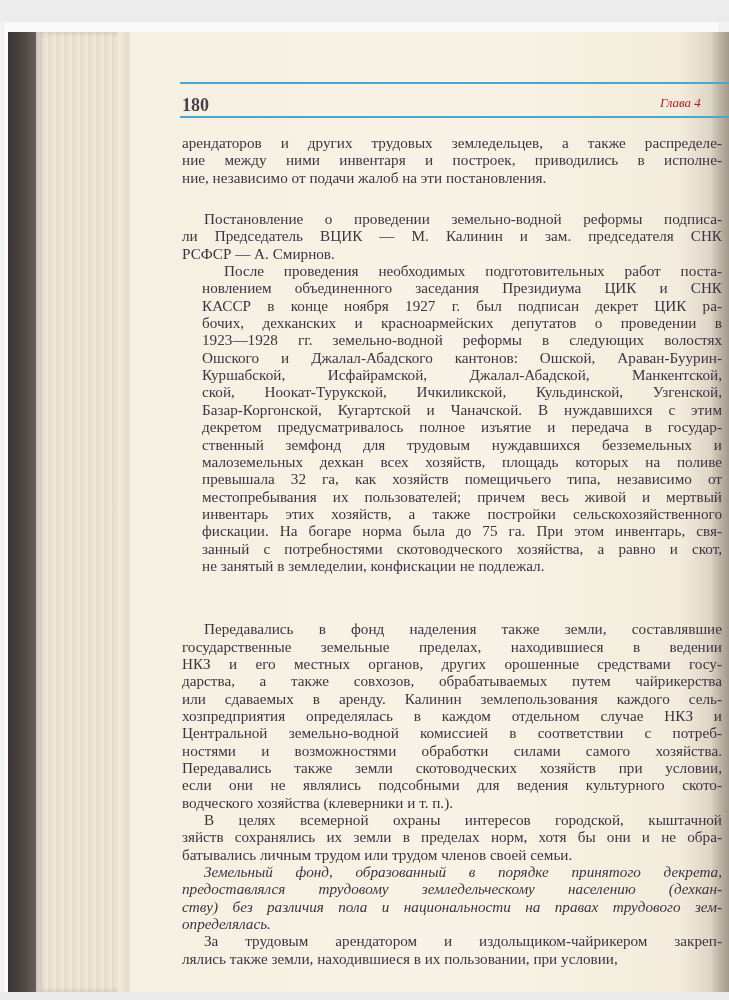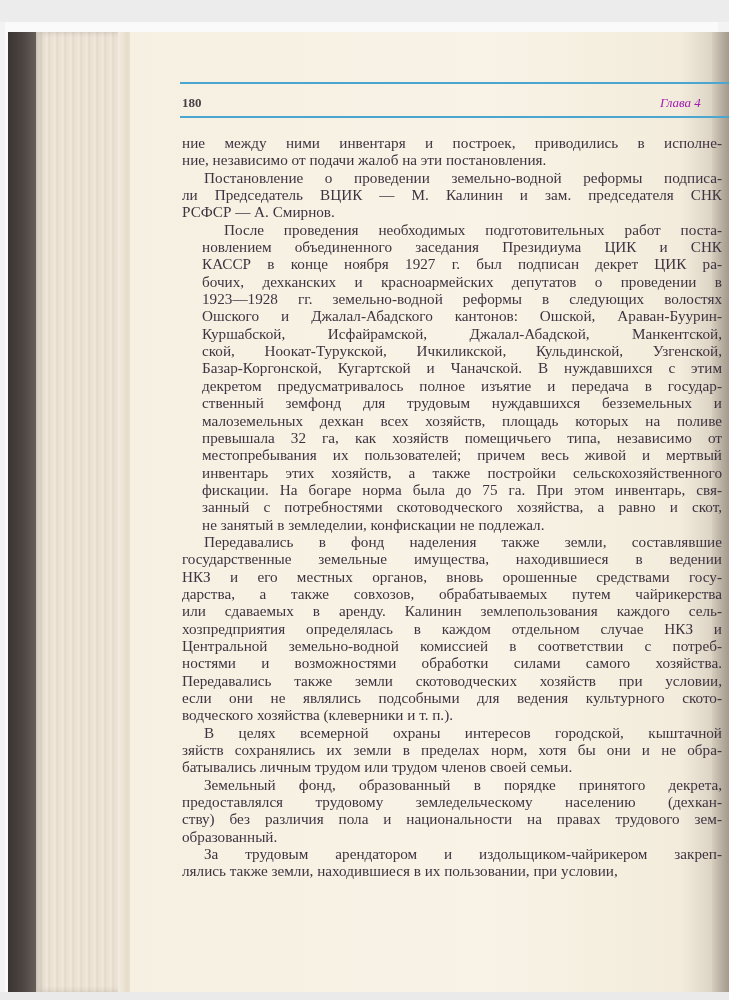--- a/index.html
+++ b/index.html
@@ -19,22 +19,22 @@
     background: linear-gradient(to right, #f3ecdf, #e6dccb 60%, #f4eee2); }
   .page { position: absolute; left: 130px; top: 32px; width: 599px; height: 960px;
     background: linear-gradient(to right, #f6f0e2 0%, #f8f3e6 60%, #f3ecdc 92%, #cfc6b6 100%); }
   .right-edge { position: absolute; left: 712px; top: 32px; width: 17px; height: 960px;
     background: linear-gradient(to right, rgba(190,180,165,0.2), rgba(120,110,100,0.5)); }
   .bottom-strip { position: absolute; left: 0; top: 992px; width: 729px; height: 8px; background: #eaeaea; }
 
   .rule { position: absolute; left: 180px; width: 549px; height: 2px; background: #4aa6cf; }
   .rule.top { top: 82px; }
   .rule.bottom { top: 116px; }
-  .page-number { position: absolute; left: 182px; top: 95px; font-size: 13px; font-weight: bold; color: #4b3f48; text-align: right; }
-  .running-head { position: absolute; left: 660px; top: 95px; font-size: 13px; font-style: italic; color: #a21caf; }
+  .page-number { position: absolute; left: 182px; top: 95px; font-size: 18px; font-weight: bold; color: #4b3f48; text-align: right; }
+  .running-head { position: absolute; left: 660px; top: 95px; font-size: 13px; font-style: italic; color: #b91c1c; }
 
   .body-text { position: absolute; left: 182px; top: 134px; width: 540px;
     font-size: 15.2px; line-height: 17.35px; color: #3e3340; text-align: justify; }
   .body-text p { margin: 0; text-indent: 22px; }
   .body-text p.cont { text-indent: 0; }
   .line { display: block; white-space: nowrap; text-align-last: justify; text-align: justify; }
   .line.last { text-align-last: left; }
 </style>
 </head>
 <body>
@@ -48,24 +48,25 @@
 <div class="right-edge"></div>
 <div class="bottom-strip"></div>
 
 <div class="rule top"></div>
 <div class="page-number">180</div>
 <div class="running-head">Глава 4</div>
 <div class="rule bottom"></div>
 
 <div class="body-text" id="body-text">
     <p class="cont" style="text-indent: 0px;">
+      <span class="line">арендаторов и других трудовых земледельцев, а также распределе-</span>
       <span class="line">ние  между ними инвентаря и построек, приводились в исполне-</span>
       <span class="line last">ние, независимо от подачи жалоб на эти постановления.</span>
     </p>
-    <p style="text-indent: 0px;">
+    <p style="text-indent: 0px; margin-top: 24px;">
       <span class="line" style="padding-left: 22px;">Постановление о проведении земельно-водной реформы подписа-</span>
       <span class="line">ли Председатель ВЦИК — М. Калинин и зам. председателя СНК</span>
       <span class="line last">РСФСР — А. Смирнов.</span>
     </p>
     <p style="text-indent: 0px; margin-left: 20px;">
       <span class="line" style="padding-left: 22px;">После проведения необходимых подготовительных работ поста-</span>
       <span class="line">новлением объединенного заседания Президиума ЦИК и СНК</span>
       <span class="line">КАССР в конце ноября 1927 г. был подписан декрет ЦИК ра-</span>
       <span class="line">бочих, дехканских и красноармейских депутатов о проведении в</span>
       <span class="line">1923—1928 гг. земельно-водной реформы в следующих волостях</span>
@@ -76,41 +77,41 @@
       <span class="line">декретом предусматривалось полное изъятие и передача в государ-</span>
       <span class="line">ственный земфонд для трудовым нуждавшихся безземельных и</span>
       <span class="line">малоземельных дехкан всех хозяйств, площадь которых на поливе</span>
       <span class="line">превышала 32 га, как хозяйств помещичьего типа, независимо от</span>
       <span class="line">местопребывания их пользователей; причем весь живой и мертвый</span>
       <span class="line">инвентарь этих хозяйств, а также постройки сельскохозяйственного</span>
       <span class="line">фискации. На богаре норма была до 75 га. При этом инвентарь, свя-</span>
       <span class="line">занный с потребностями скотоводческого хозяйства, а равно и скот,</span>
       <span class="line last">не занятый в земледелии, конфискации не подлежал.</span>
     </p>
-    <p style="text-indent: 0px;">
+    <p style="text-indent: 0px; margin-top: 46px;">
       <span class="line" style="padding-left: 22px;">Передавались в фонд наделения также земли, составлявшие</span>
-      <span class="line">государственные земельные имущества, находившиеся в ведении</span>
-      <span class="line">НКЗ  и его местных органов, вновь орошенные средствами госу-</span>
+      <span class="line">государственные земельные пределах, находившиеся в ведении</span>
+      <span class="line">НКЗ  и его местных органов, других орошенные средствами госу-</span>
       <span class="line">дарства, а также совхозов, обрабатываемых  путем чайрикерства</span>
       <span class="line">или сдаваемых в аренду. Калинин землепользования каждого сель-</span>
       <span class="line">хозпредприятия определялась в каждом  отдельном случае НКЗ и</span>
       <span class="line">Центральной земельно-водной комиссией в соответствии с потреб-</span>
       <span class="line">ностями и возможностями обработки силами самого хозяйства.</span>
       <span class="line">Передавались также земли скотоводческих хозяйств при условии,</span>
       <span class="line">если они не являлись подсобными для ведения культурного ското-</span>
       <span class="line last">водческого хозяйства (клеверники и т. п.).</span>
     </p>
     <p style="text-indent: 0px;">
       <span class="line" style="padding-left: 22px;">В целях всемерной охраны интересов городской, кыштачной</span>
       <span class="line">зяйств сохранялись их земли в пределах норм, хотя бы они и не обра-</span>
       <span class="line last">батывались личным трудом или трудом членов своей семьи.</span>
     </p>
-    <p style="text-indent: 0px;">
+    <p style="text-indent: 0px; font-style: italic;">
       <span class="line" style="padding-left: 22px;">Земельный фонд, образованный в порядке принятого декрета,</span>
       <span class="line">предоставлялся трудовому земледельческому населению (дехкан-</span>
       <span class="line">ству) без различия пола и национальности на правах трудового зем-</span>
-      <span class="line last">образованный.</span>
+      <span class="line last">определялась.</span>
     </p>
     <p style="text-indent: 0px;">
       <span class="line" style="padding-left: 22px;">За трудовым арендатором и издольщиком-чайрикером закреп-</span>
       <span class="line last">лялись также земли, находившиеся в их пользовании, при условии,</span>
     </p>
   </div>
 
 </body></html>

